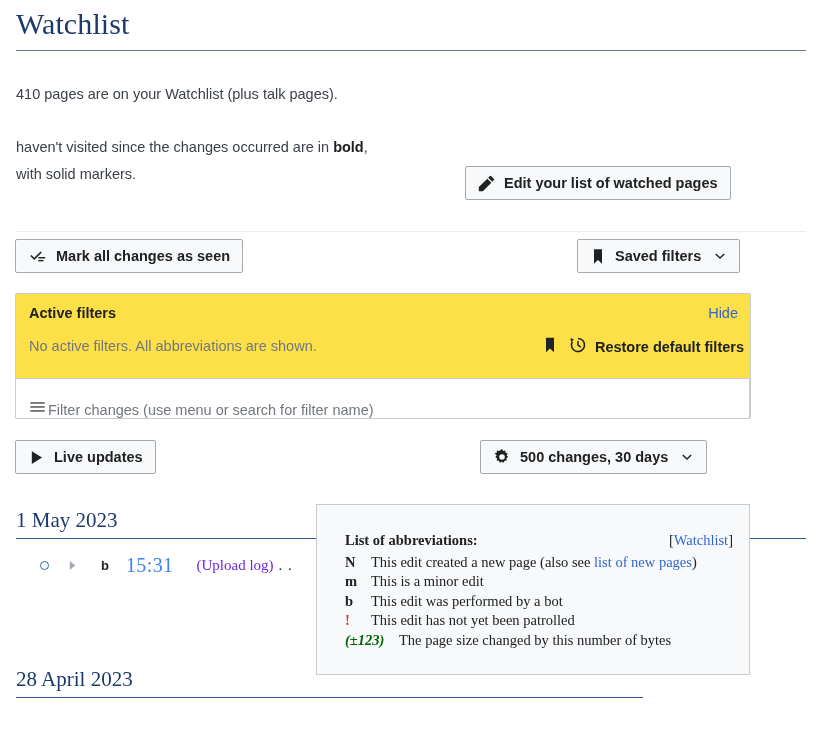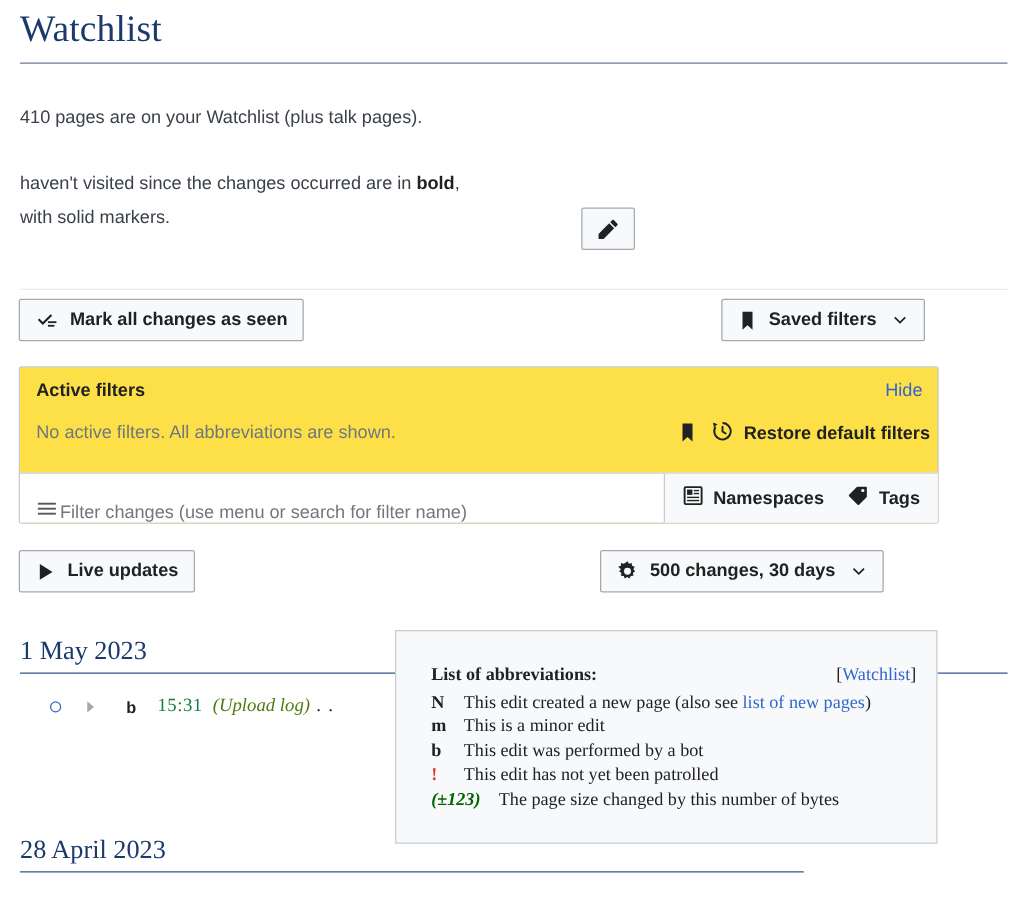--- a/index.html
+++ b/index.html
@@ -243,30 +243,29 @@
   }
   .flag-bot {
     font-family: "Liberation Sans", sans-serif;
     font-weight: bold;
     font-size: 13px;
     color: #202122;
     margin-right: 17px;
   }
   .change-time {
     font-family: "Liberation Serif", serif;
-    font-size: 15px;
-    color: #15803d;
-    margin-right: 8px;
+    font-size: 20px;
+    color: #3b82f6;
+    margin-right: 23px;
     letter-spacing: 0.4px;
   }
   .change-link {
-    color: #4d7c0f;
+    color: #6d28d9;
     cursor: pointer;
     margin-right: 5px;
-    font-style: italic;
   }
   .change-dots { color: #202122; letter-spacing: 1px; }
 
   
   #legend-box {
     position: absolute;
     left: 316px; top: 504px;
     width: 434px;
     box-sizing: border-box;
     background: #f8f9fa;
@@ -316,20 +315,21 @@
     <span>with solid markers.</span>
   </div>
 </div>
 
 <div class="btn" id="edit-watched-btn">
   <span class="ico">
     <svg width="17" height="17" viewBox="0 0 20 20" aria-hidden="true">
       <path fill="#202122" d="M16.77 8l1.94-2a1 1 0 0 0 0-1.41l-3.34-3.3a1 1 0 0 0-1.41 0L12 3.23zM1 14.25V19h4.75l9.96-9.96-4.75-4.75z"></path>
     </svg>
   </span>
+  <span>Edit your list of watched pages</span>
 </div>
 
 <div class="hr-soft" style="margin-top:44px;"></div>
 
 <div id="row-mark">
   <div class="btn" id="saved-filters-btn">
     <span class="ico">
       <svg width="16" height="17" viewBox="0 0 20 20" aria-hidden="true">
         <path fill="#202122" d="M5 1h10v18l-5-4.5L5 19z"></path>
       </svg>
@@ -382,44 +382,20 @@
     <div id="filter-input-area">
       <span class="ico">
         <svg width="21" height="16" viewBox="0 0 20 20" aria-hidden="true">
           <rect x="1" y="4" width="18" height="1.9" fill="#54595d"></rect>
           <rect x="1" y="9" width="18" height="1.9" fill="#54595d"></rect>
           <rect x="1" y="14" width="18" height="1.9" fill="#54595d"></rect>
         </svg>
       </span>
       <input id="filter-input" type="text" placeholder="Filter changes (use menu or search for filter name)" style="">
     </div>
-    <div id="filter-bar-right">
-      <span class="bar-chip">
-        <span class="ico">
-          <svg width="17" height="17" viewBox="0 0 20 20" aria-hidden="true">
-            <rect x="2" y="2" width="16" height="16" rx="1" fill="none" stroke="#202122" stroke-width="1.8"></rect>
-            <rect x="4.3" y="4.3" width="5" height="5" fill="#202122"></rect>
-            <rect x="10.6" y="4.6" width="5" height="1.3" fill="#202122"></rect>
-            <rect x="10.6" y="7.4" width="5" height="1.3" fill="#202122"></rect>
-            <rect x="4.3" y="11" width="11.4" height="1.3" fill="#202122"></rect>
-            <rect x="4.3" y="14" width="11.4" height="1.3" fill="#202122"></rect>
-          </svg>
-        </span>
-        <span>Namespaces</span>
-      </span>
-      <span class="bar-chip">
-        <span class="ico">
-          <svg width="18" height="17" viewBox="0 0 20 20" aria-hidden="true">
-            <path fill="#202122" d="M9.6 1.6H18a.8.8 0 0 1 .8.8v8.4c0 .3-.1.5-.3.7l-7 7a1 1 0 0 1-1.4 0l-8-8a1 1 0 0 1 0-1.4l7-7c.2-.2.4-.3.7-.3z"></path>
-            <circle cx="15" cy="5.2" r="1.5" fill="#fff"></circle>
-          </svg>
-        </span>
-        <span>Tags</span>
-      </span>
-    </div>
   </div>
 </div>
 
 <div id="row-live">
   <div class="btn" id="live-updates-btn">
     <span class="ico">
       <svg width="17" height="17" viewBox="0 0 20 20" aria-hidden="true">
         <path fill="#202122" d="M4.5 2.5l12 7.5-12 7.5z"></path>
       </svg>
     </span>

